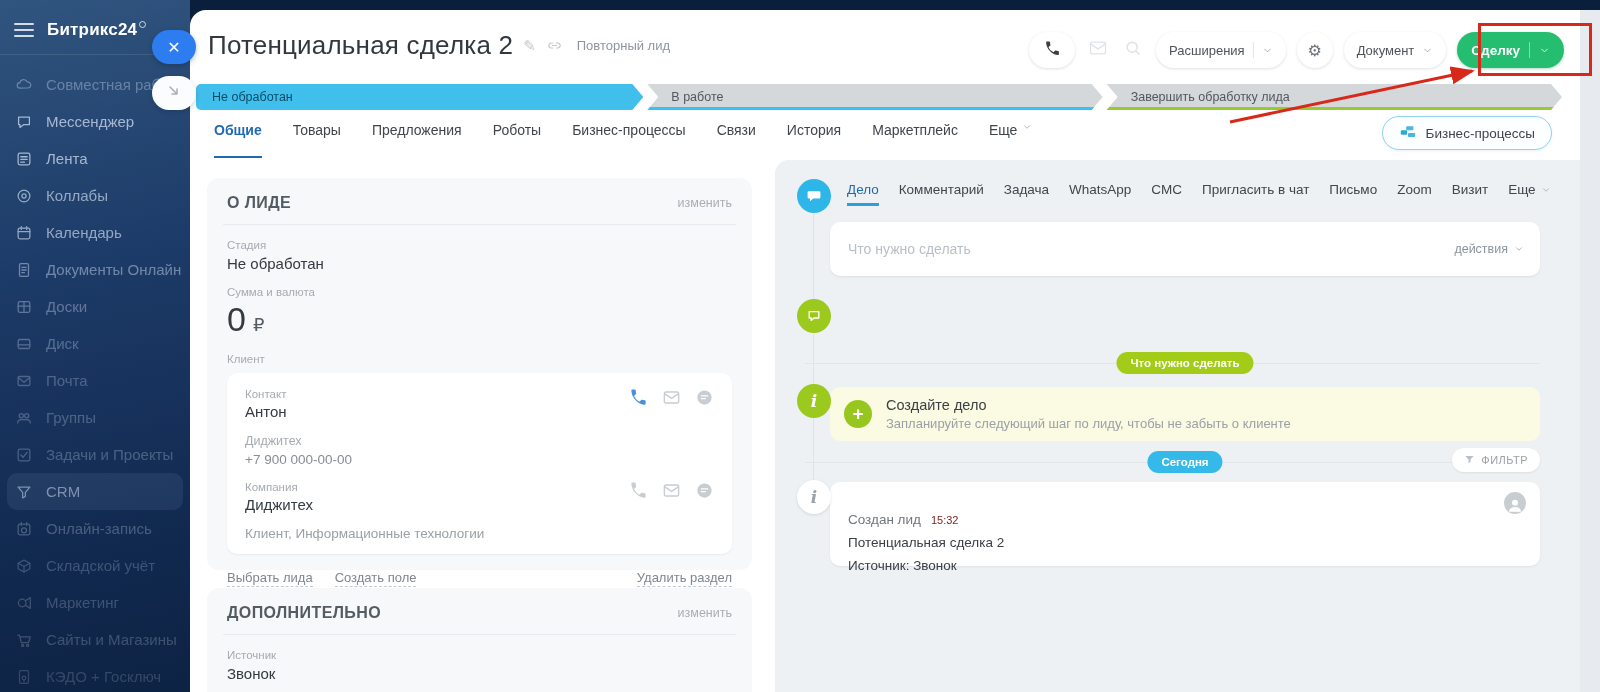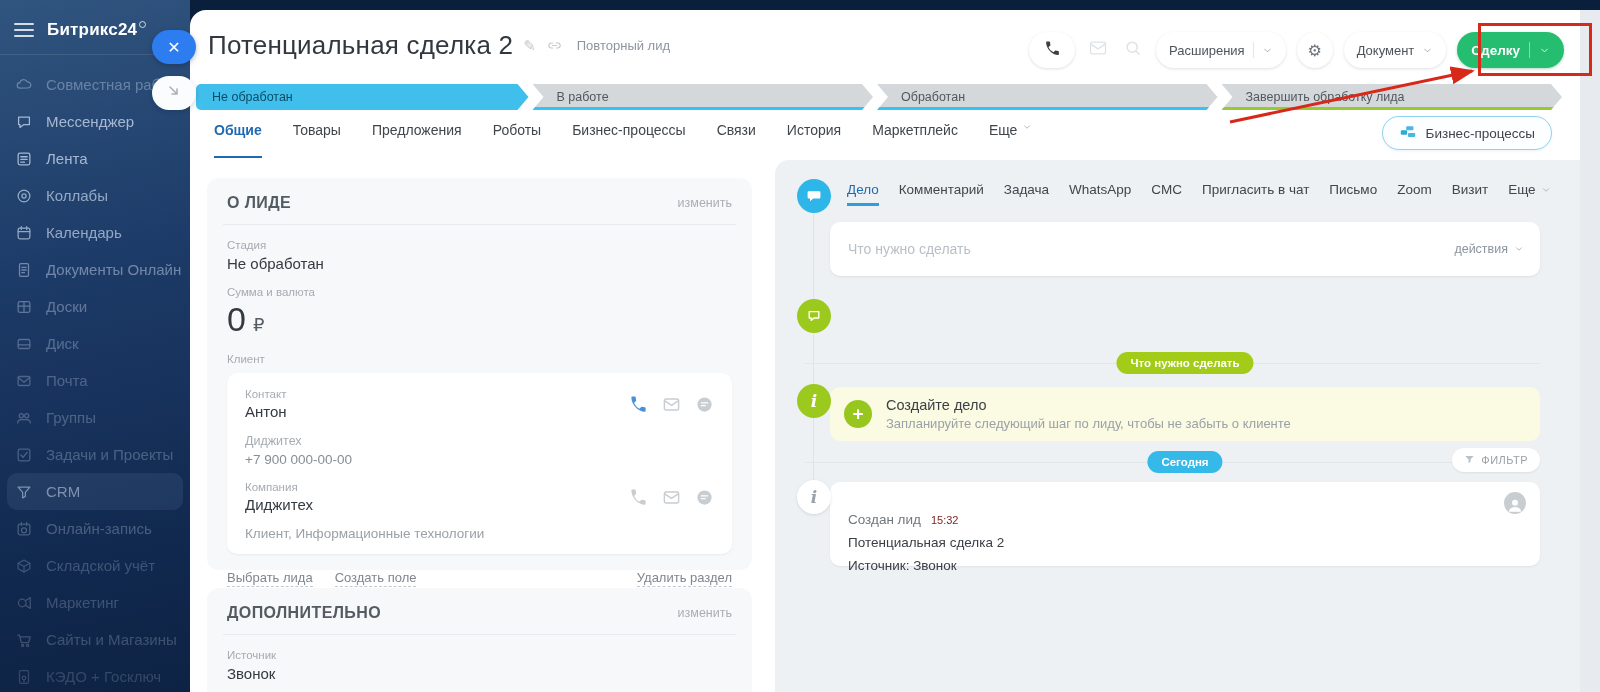--- a/index.html
+++ b/index.html
@@ -102,21 +102,21 @@
   .card-head { display:flex; justify-content:space-between; align-items:center; }
   .card-title { font-size:16px; font-weight:700; color:#535b63; letter-spacing:.4px; }
   .edit-link { font-size:12.5px; color:#a9aeb5; cursor:pointer; }
   .card-hr { height:1px; background:#e8eaed; margin:12px -4px 0; }
   .f-label { font-size:11.5px; color:#a6abb2; margin-top:14px; }
   .f-value { font-size:15px; color:#333a41; margin-top:4px; }
   .sum-row { display:flex; align-items:baseline; gap:7px; margin-top:2px; }
   .sum-val { font-size:34px; font-weight:300; color:#333a41; }
   .sum-cur { font-size:18px; color:#555c63; }
   .client-card { background:#fff; border-radius:10px; box-shadow:0 1px 2px rgba(60,70,80,.08); margin-top:8px; padding:15px 18px 13px; }
-  .cc-row { display:flex; justify-content:space-between; align-items:center; }
+  .cc-row { display:flex; justify-content:space-between; align-items:flex-start; }
   .cc-label { font-size:11.5px; color:#a6abb2; }
   .cc-name { font-size:15px; color:#333a41; margin-top:3px; }
   .cc-sub-label { font-size:12.5px; color:#a6abb2; margin-top:14px; }
   .cc-phone { font-size:13.5px; color:#868d94; margin-top:4px; }
   .cc-desc { font-size:13.5px; color:#9aa1a7; margin-top:13px; }
   .ico-trio { display:flex; gap:14px; align-items:center; }
   .ico-trio .ci { width:19px; height:19px; display:flex; cursor:pointer; }
   .links-row { display:flex; justify-content:space-between; margin-top:16px; font-size:13px; color:#7f868e; }
   .links-row .lgroup { display:flex; gap:22px; }
   .dashed { border-bottom:1px dashed #c3c9cf; cursor:pointer; padding-bottom:1px; }
@@ -402,21 +402,20 @@
           <svg width="11" height="11" viewBox="0 0 24 24">
             <path d="M6 9l6 6 6-6"></path>
           </svg>
         </span>
     </div>
   </div>
 
   <div class="stages">
     <div class="stage first active"><span>Не обработан</span></div>
     <div class="stage u-blue"><span>В работе</span></div>
-    <div class="stage u-blue"><span>Обработан</span></div>
     <div class="stage u-green"><span>Завершить обработку лида</span></div>
   </div>
 
   <div class="tabs">
     <div class="tab active">
         <span>Общие</span>
       </div>
     <div class="tab">
         <span>Товары</span>
       </div>

